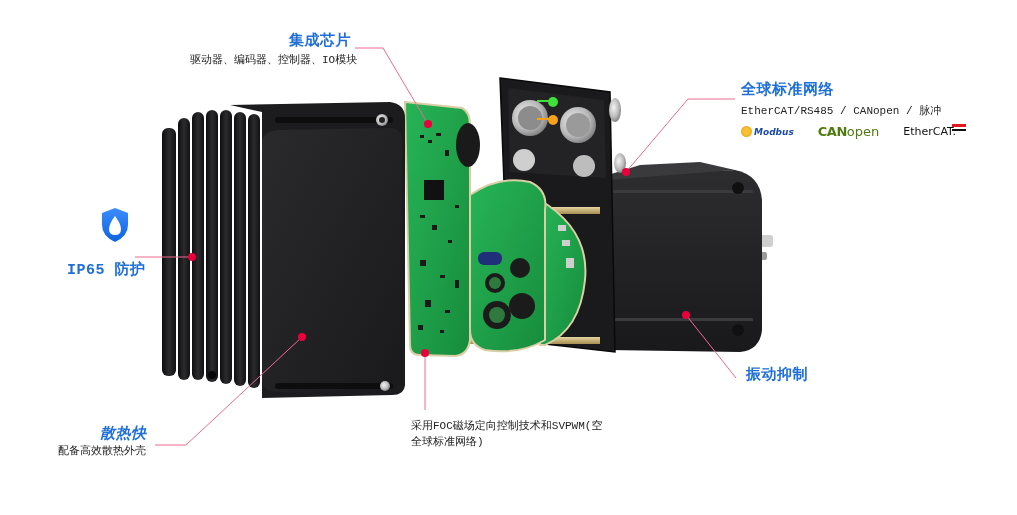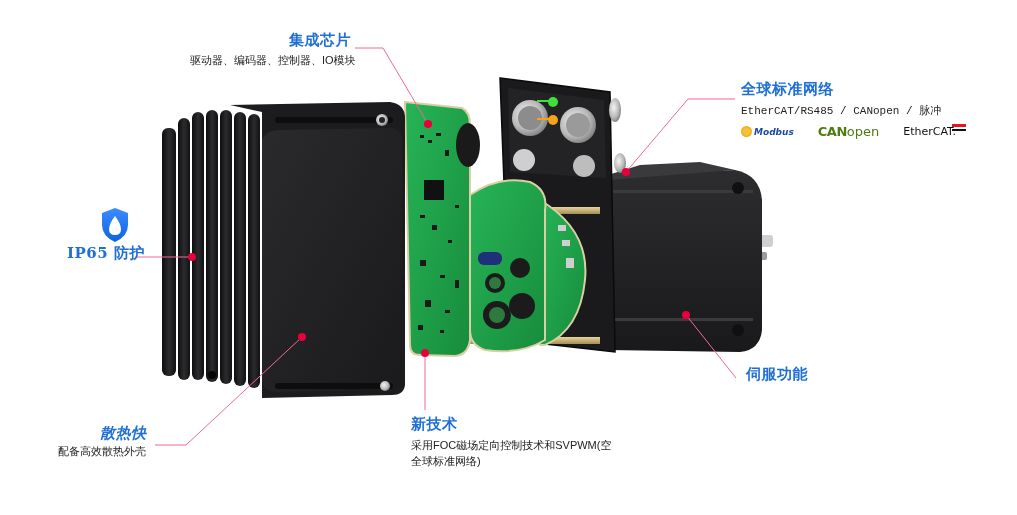--- a/index.html
+++ b/index.html
@@ -4,21 +4,21 @@
 <style>
   * { margin: 0; padding: 0; box-sizing: border-box; }
   html, body { width: 1017px; height: 515px; background: #ffffff; overflow: hidden; }
   body { position: relative; font-family: "DejaVu Serif", "Liberation Serif", serif; }
 
   .stage { position: absolute; left: 0; top: 0; width: 1017px; height: 515px; }
   svg.art { position: absolute; left: 0; top: 0; }
 
   .label { position: absolute; }
   .title { color: #1f6fd6; font-size: 15px; font-weight: bold; letter-spacing: 0.5px; white-space: nowrap; }
-  .desc { color: #222222; font-size: 11px; line-height: 16px; font-family: Liberation Sans, sans-serif; }
+  .desc { color: #222222; font-size: 11px; line-height: 16px; font-family: Liberation Mono, monospace; }
 
   .logos { position: absolute; left: 741px; top: 124px; display: flex; align-items: center; gap: 24px; white-space: nowrap; }
   .logo-modbus { display: flex; align-items: center; gap: 2px; font-family: "DejaVu Sans", sans-serif; font-style: italic; font-weight: bold; font-size: 9px; color: #1a4aa0; }
   .logo-modbus .gear { width: 11px; height: 11px; border-radius: 50%; background: radial-gradient(circle, #f7c232 40%, #e08a10 100%); display: inline-block; }
   .logo-canopen { font-family: "DejaVu Sans", sans-serif; font-size: 13px; color: #4d7c0f; }
   .logo-canopen b { font-weight: 900; letter-spacing: -0.5px; }
   .logo-canopen span { font-weight: normal; }
   .logo-ethercat { font-family: "DejaVu Sans", sans-serif; font-size: 11px; color: #111; position: relative; }
   .logo-ethercat b { font-weight: 400; }
   .logo-ethercat .arrow { position: absolute; right: -10px; top: -1px; width: 14px; height: 3px; background: #e3161b; }
@@ -197,34 +197,33 @@
     <div class="logo-canopen">
       <b>CAN</b><span>open</span>
     </div>
     <div class="logo-ethercat">
       <span>Ether</span><b>CAT.</b>
       <span class="arrow"></span>
       <span class="arrow2"></span>
     </div>
   </div>
 
-  <div class="label" style="left:67px; top:244px;">
+  <div class="label" style="left:67px; top:260px;font-family:Liberation Mono, monospace;">
     <div class="title">IP65 防护</div>
   </div>
 
   <div class="label" style="left:100px; top:424px;font-style:italic;">
     <div class="title">散热快</div>
   </div>
   <div class="label desc" style="left:58px; top:443px;">配备高效散热外壳</div>
 
   <div class="label" style="left:411px; top:415px;">
-    <div class="title">新技术</div>
     <div class="desc" style="margin-top:3px;">
       <div>采用FOC磁场定向控制技术和SVPWM(空</div>
       <div>全球标准网络)</div>
     </div>
   </div>
 
   <div class="label" style="left:746px; top:365px;">
-    <div class="title">伺服功能</div>
+    <div class="title">振动抑制</div>
   </div>
 
 </div>
 
 </body></html>

